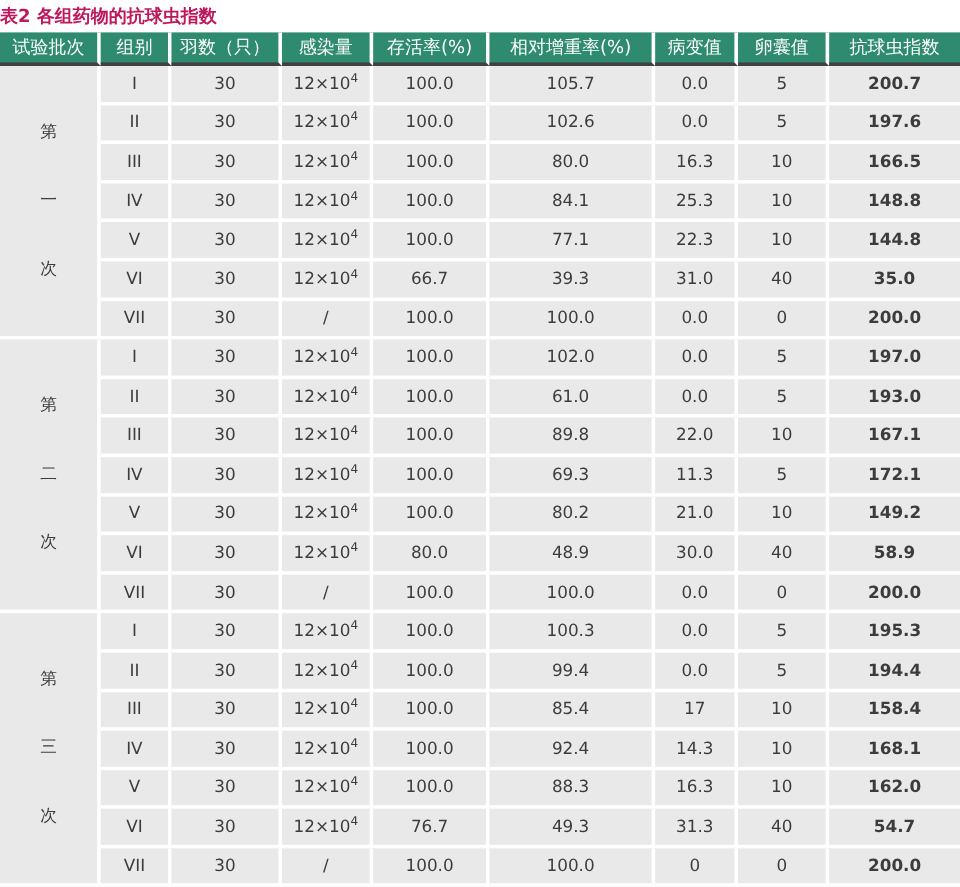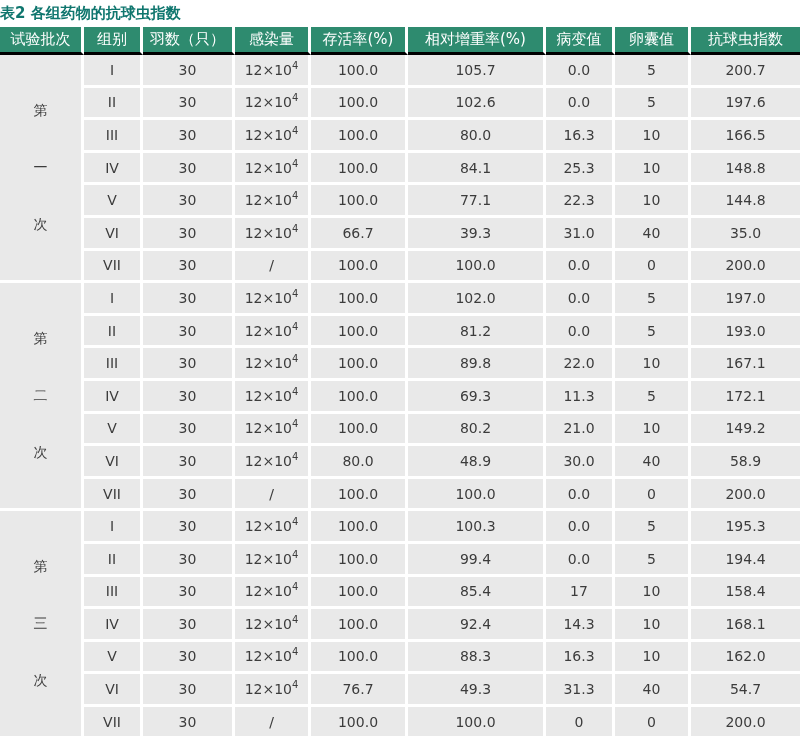--- a/index.html
+++ b/index.html
@@ -4,21 +4,21 @@
 <style>
   html, body { margin: 0; padding: 0; }
   body {
     width: 800px;
     height: 739px;
     background: #ffffff;
     font-family: "DejaVu Sans", "Liberation Sans", sans-serif;
     overflow: hidden;
   }
   .title {
-    color: #0f766e;
+    color: #be185d;
     font-weight: bold;
     font-size: 15px;
     line-height: 16px;
     padding: 5px 6px 6px 0;
     height: 16px;
   }
   table.data-table {
     border-collapse: separate;
     border-spacing: 0;
     table-layout: fixed;
@@ -26,38 +26,38 @@
   }
   table.data-table th {
     background: #2e8b6f;
     color: #ffffff;
     font-weight: normal;
     font-size: 15px;
     text-align: center;
     height: 25px;
     padding: 0;
     border-right: 3px solid #ffffff;
-    border-bottom: 3px solid #000000;
+    border-bottom: 3px solid #404040;
     overflow: hidden;
     white-space: nowrap;
   }
   table.data-table th:last-child { border-right: none; }
   table.data-table td {
     background: #e9e9e9;
     color: #3c3c3c;
     font-size: 14px;
     text-align: center;
     height: 29.6px;
     padding: 0;
     border-right: 3px solid #ffffff;
     border-bottom: 3px solid #ffffff;
     overflow: hidden;
     white-space: nowrap;
   }
-  table.data-table td:last-child { border-right: none; }
+  table.data-table td:last-child { border-right: none; font-weight: bold; }
   td.col-group  { text-align: left; padding-left: 12px; }
   td.col-infection { text-align: left; padding-left: 11px; margin-top: 12px; }
   td.batch-cell { vertical-align: middle; }
   .vlabel {
     display: flex;
     flex-direction: column;
     align-items: center;
     justify-content: center;
     row-gap: 40px;
     color: #3c3c3c;
@@ -189,21 +189,21 @@
         <td>102.0</td>
         <td>0.0</td>
         <td>5</td>
         <td>197.0</td>
       </tr>
       <tr>
         <td class="col-group">II</td>
         <td>30</td>
         <td class="col-infection">12×10<sup class="inf-sup">4</sup></td>
         <td>100.0</td>
-        <td>81.2</td>
+        <td>61.0</td>
         <td>0.0</td>
         <td>5</td>
         <td>193.0</td>
       </tr>
       <tr>
         <td class="col-group">III</td>
         <td>30</td>
         <td class="col-infection">12×10<sup class="inf-sup">4</sup></td>
         <td>100.0</td>
         <td>89.8</td>

